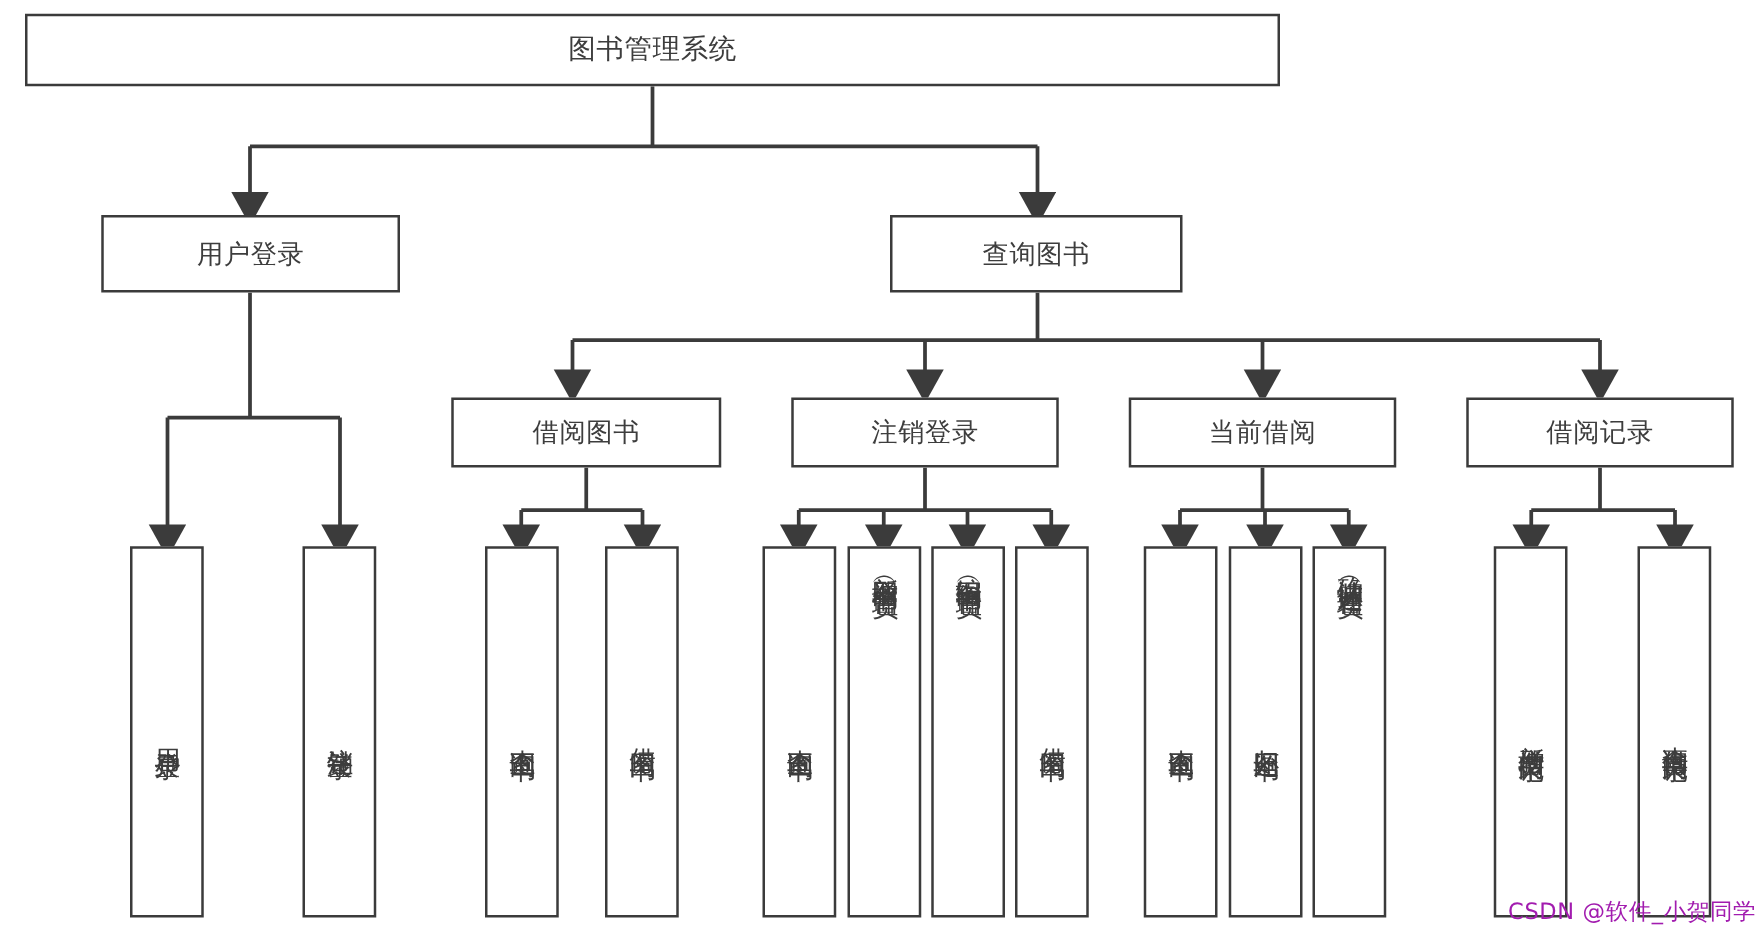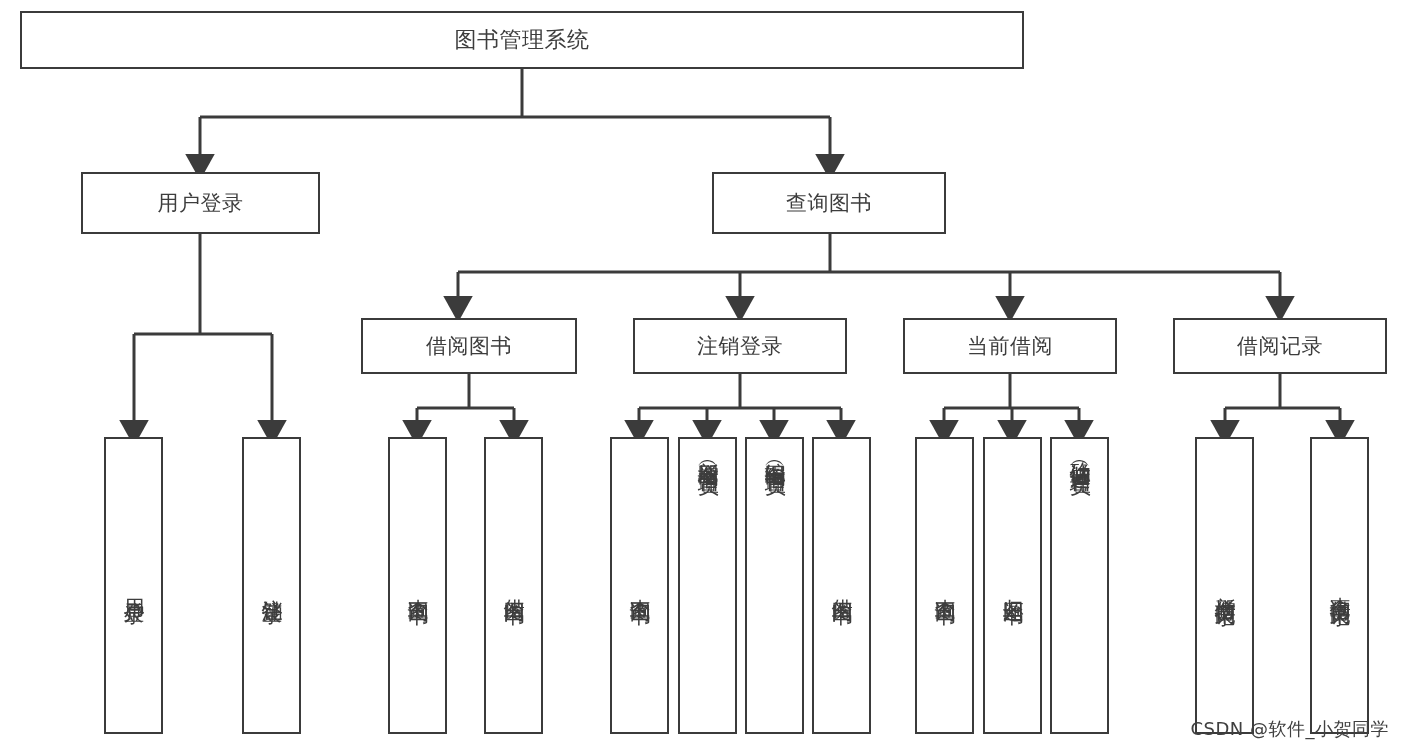--- a/index.html
+++ b/index.html
@@ -44,24 +44,24 @@
     display:block;
   }
   .leaf{
     align-items:flex-start;
     padding-top:6px;
   }
   .leaf.mid{align-items:center;padding-top:0;}
 
   #watermark{
     position:absolute;
-    right:16px;
+    right:0;
     bottom:6px;
     font-size:18px;
-    color:#404040;
+    color:#a21caf;
     letter-spacing:0.5px;
     white-space:nowrap;
     pointer-events:none;
   }
 </style>
 </head>
 <body>
 
 <div id="canvas">
 

